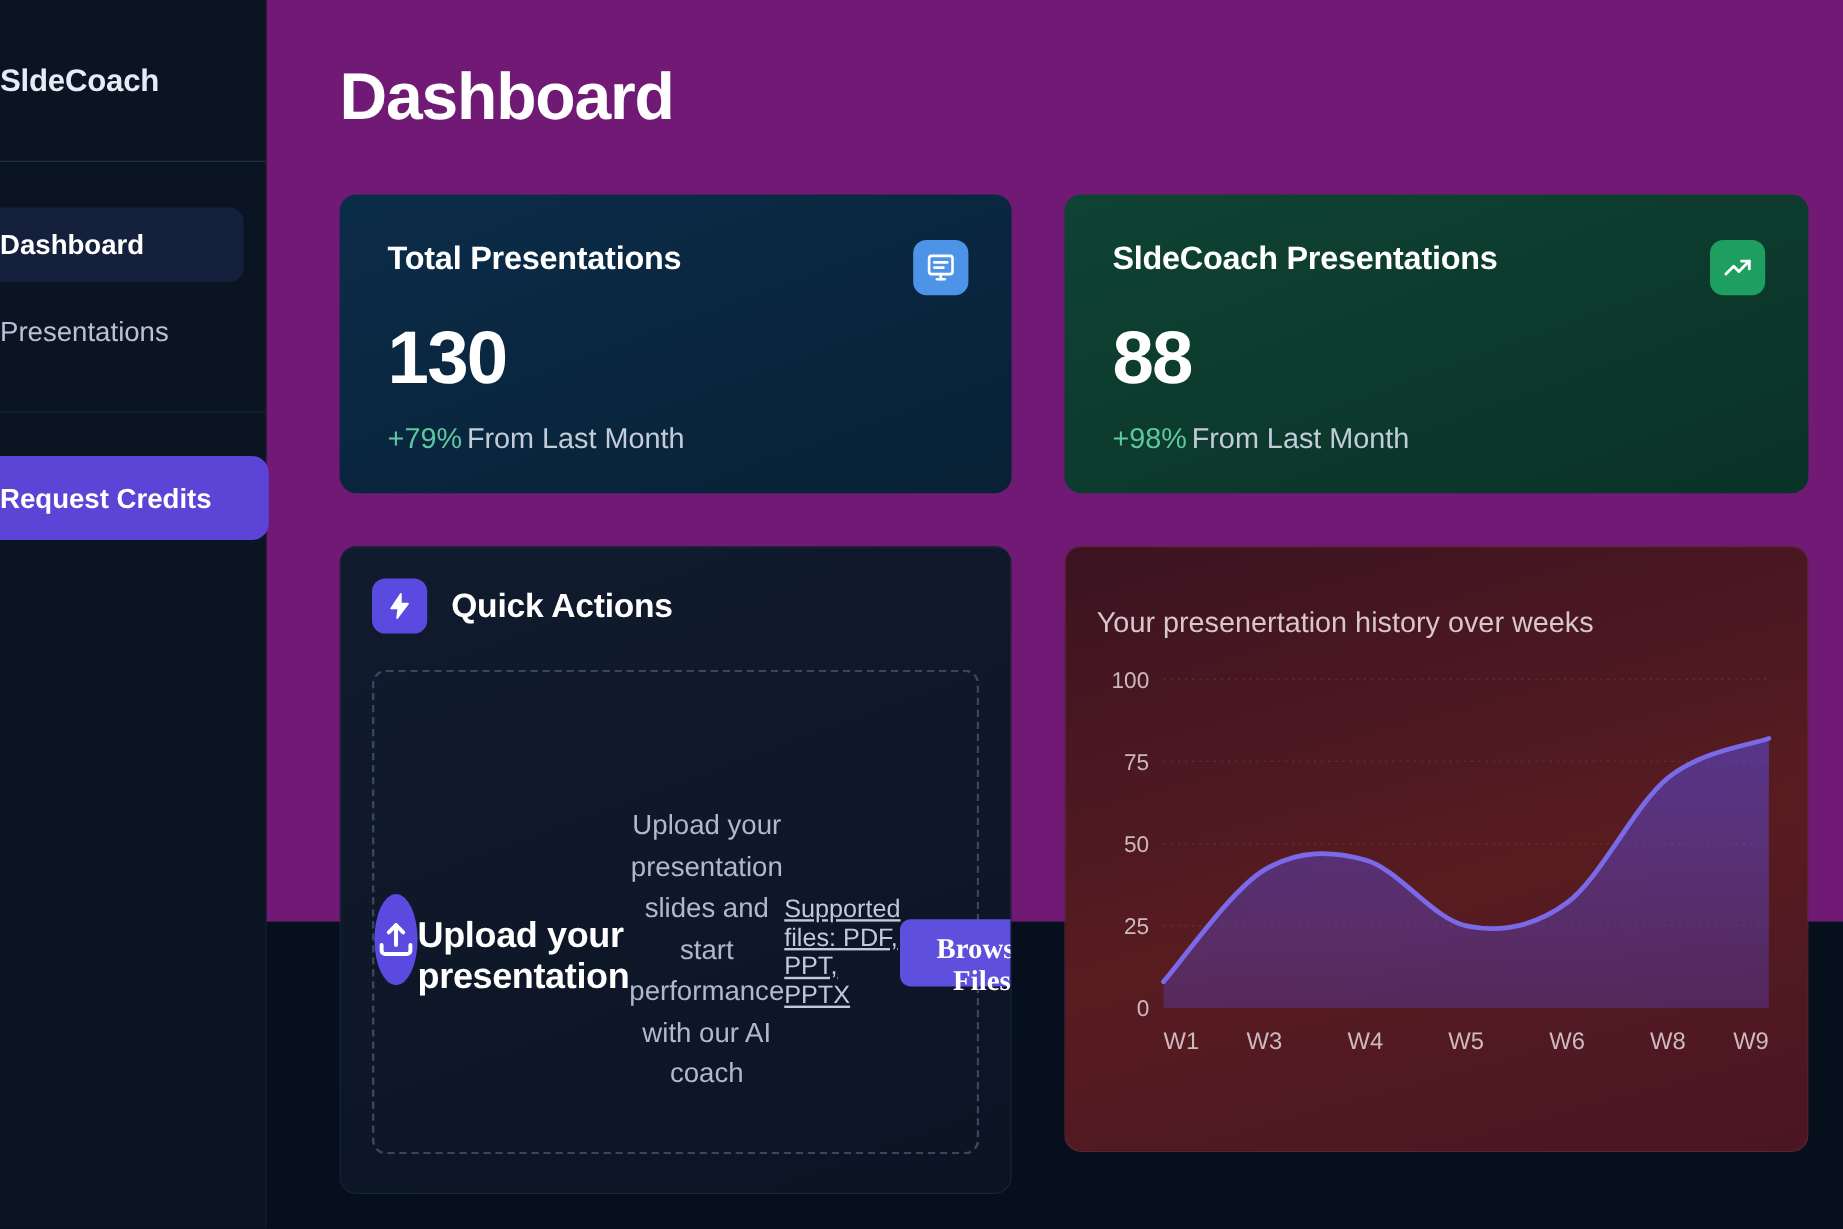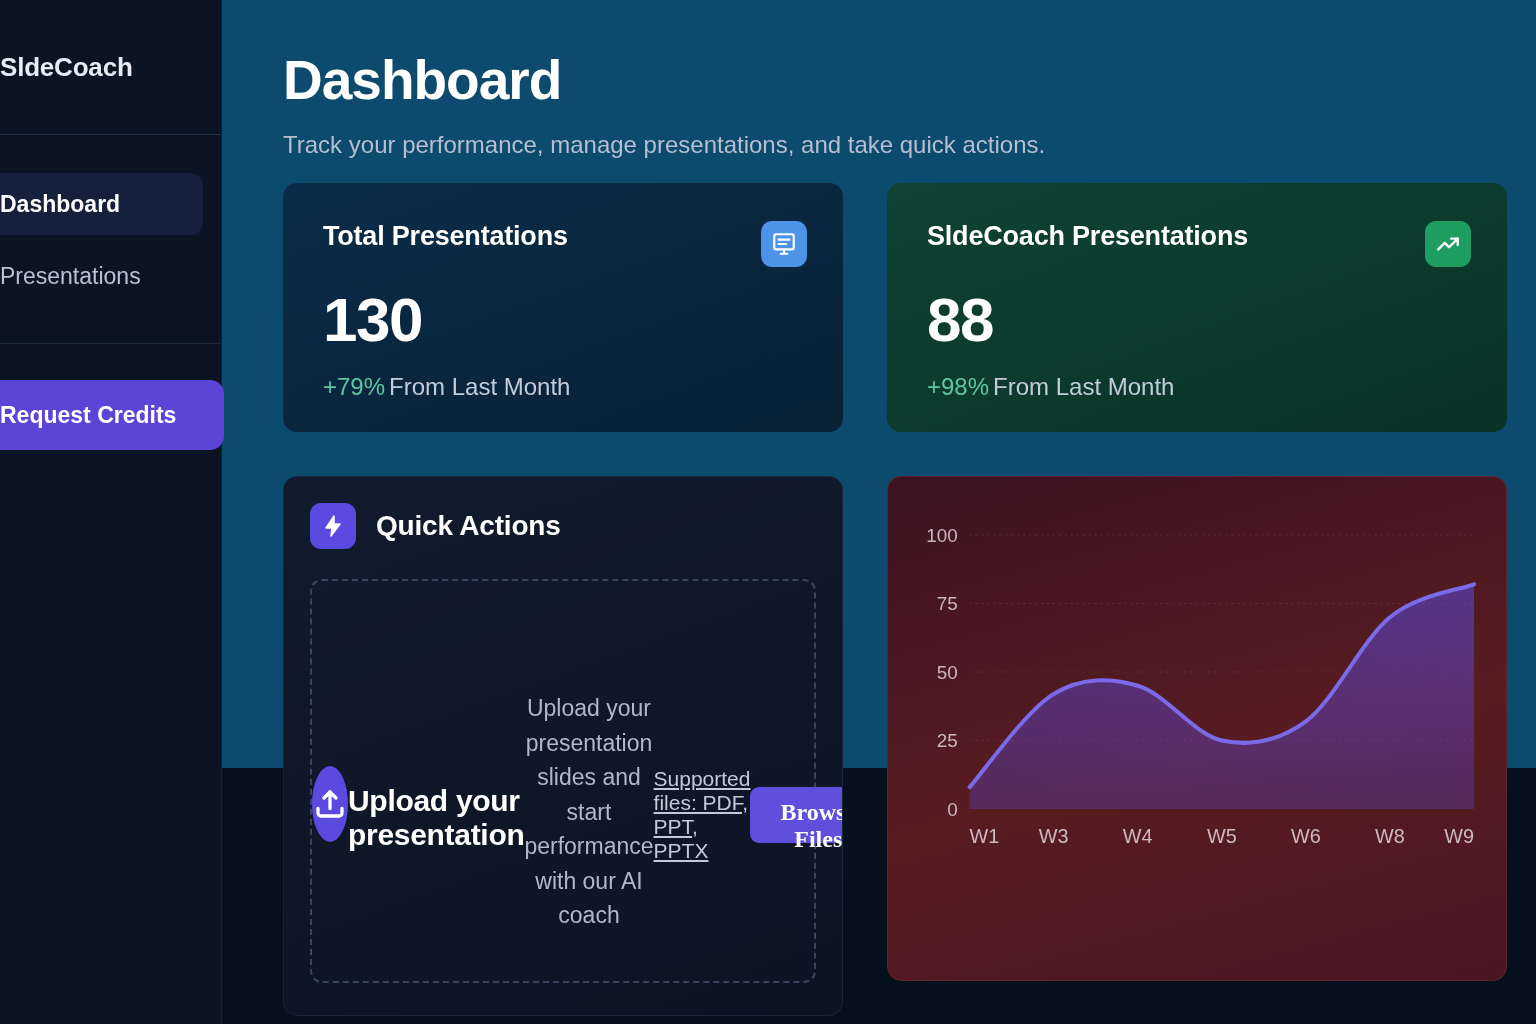--- a/index.html
+++ b/index.html
@@ -10,21 +10,21 @@
     overflow: hidden;
     background: #060f1c;
     font-family: "Liberation Sans", sans-serif;
     -webkit-font-smoothing: antialiased;
   }
 
   #app {
     position: relative;
     width: 1536px;
     height: 768px;
-    background: #0c4a6e;
+    background: #701a75;
     display: flex;
   }
 
   
   .sidebar {
     position: absolute;
     left: -38px;           
     top: 0;
     width: 260px;
     height: 1024px;
@@ -118,21 +118,21 @@
     line-height: 1.05;
   }
   .page-sub {
     margin-top: 21px;
     font-size: 24px;
     color: #b6bfd0;
     font-weight: 400;
   }
 
   .grid {
-    margin-top: 24px;
+    margin-top: 52px;
     display: grid;
     grid-template-columns: 560px 620px;
     column-gap: 30px;
     row-gap: 24px;
     gap: 44px;
   }
 
   .card {
     border-radius: 14px;
     position: relative;
@@ -323,21 +323,20 @@
     <div class="sb-divider-2"></div>
 
     <div class="credits-wrap">
       <button class="credits-btn">Request Credits</button>
     </div>
   </aside>
 
   <main class="main">
 
     <h1 class="page-title">Dashboard</h1>
-    <p class="page-sub">Track your performance, manage presentations, and take quick actions.</p>
 
     <div class="grid">
 
       <section class="card card-stat card-blue">
         <div class="stat-head">
           <div class="stat-title">Total Presentations</div>
           <div class="icon-sq blue">
             <svg width="26" height="26" viewBox="0 0 24 24" fill="none" stroke="#ffffff" stroke-width="2" stroke-linecap="round" stroke-linejoin="round">
               <rect x="3" y="3" width="18" height="14" rx="2"></rect>
               <line x1="7" y1="8" x2="17" y2="8"></line>
@@ -389,20 +388,21 @@
           </div>
           <div class="dz-title">Upload your presentation</div>
           <div class="dz-desc">Upload your presentation slides and start performance with our AI coach</div>
           <div class="dz-files">Supported files: PDF, PPT, PPTX</div>
           <button class="browse-btn">Browse Files</button>
         </div>
       </section>
 
       <section class="card card-overview">
 
+        <div class="ov-sub">Your presenertation history over weeks</div>
 
         <div class="chart-wrap">
           <svg class="chart-svg" viewBox="0 0 570 340" preserveAspectRatio="none">
             <defs>
               <linearGradient id="areaGrad" x1="0" y1="0" x2="0" y2="1">
                 <stop offset="0%" stop-color="#5b4ae0" stop-opacity="0.55"></stop>
                 <stop offset="100%" stop-color="#5b4ae0" stop-opacity="0.30"></stop>
               </linearGradient>
             </defs>
             <g id="chart-gridlines">

